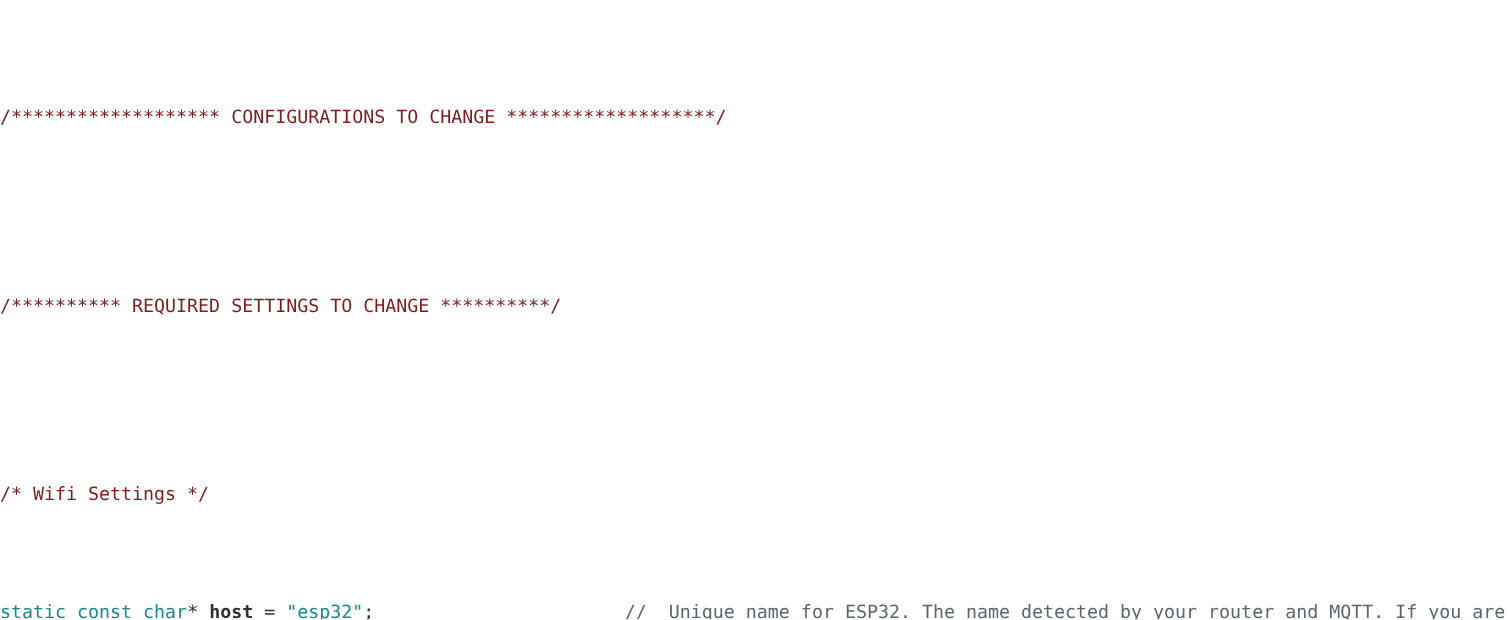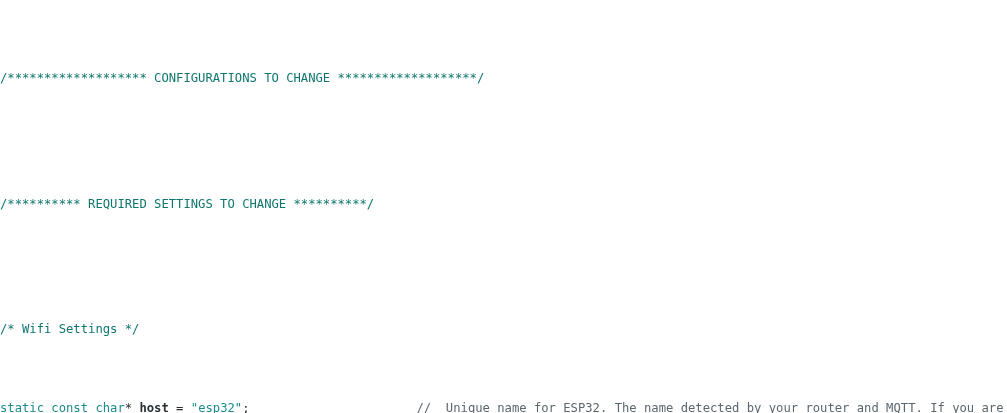--- a/index.html
+++ b/index.html
@@ -37,21 +37,21 @@
     height: 15.72px;
     white-space: pre;
     display: block;
   }
 
   
   .kw        { color: #1a8a8a; }          
   .ident     { color: #2b3036; font-weight: bold; }
   .plain     { color: #2b3036; }
   .str       { color: #1a8a8a; }
-  .cmt-block { color: #0f766e; }          
+  .cmt-block { color: #7f1d1d; }          
   .cmt-line  { color: #5c6670; }
 </style>
 </head>
 <body>
 
 <div id="editor">
 
   <div class="code">
 
     

